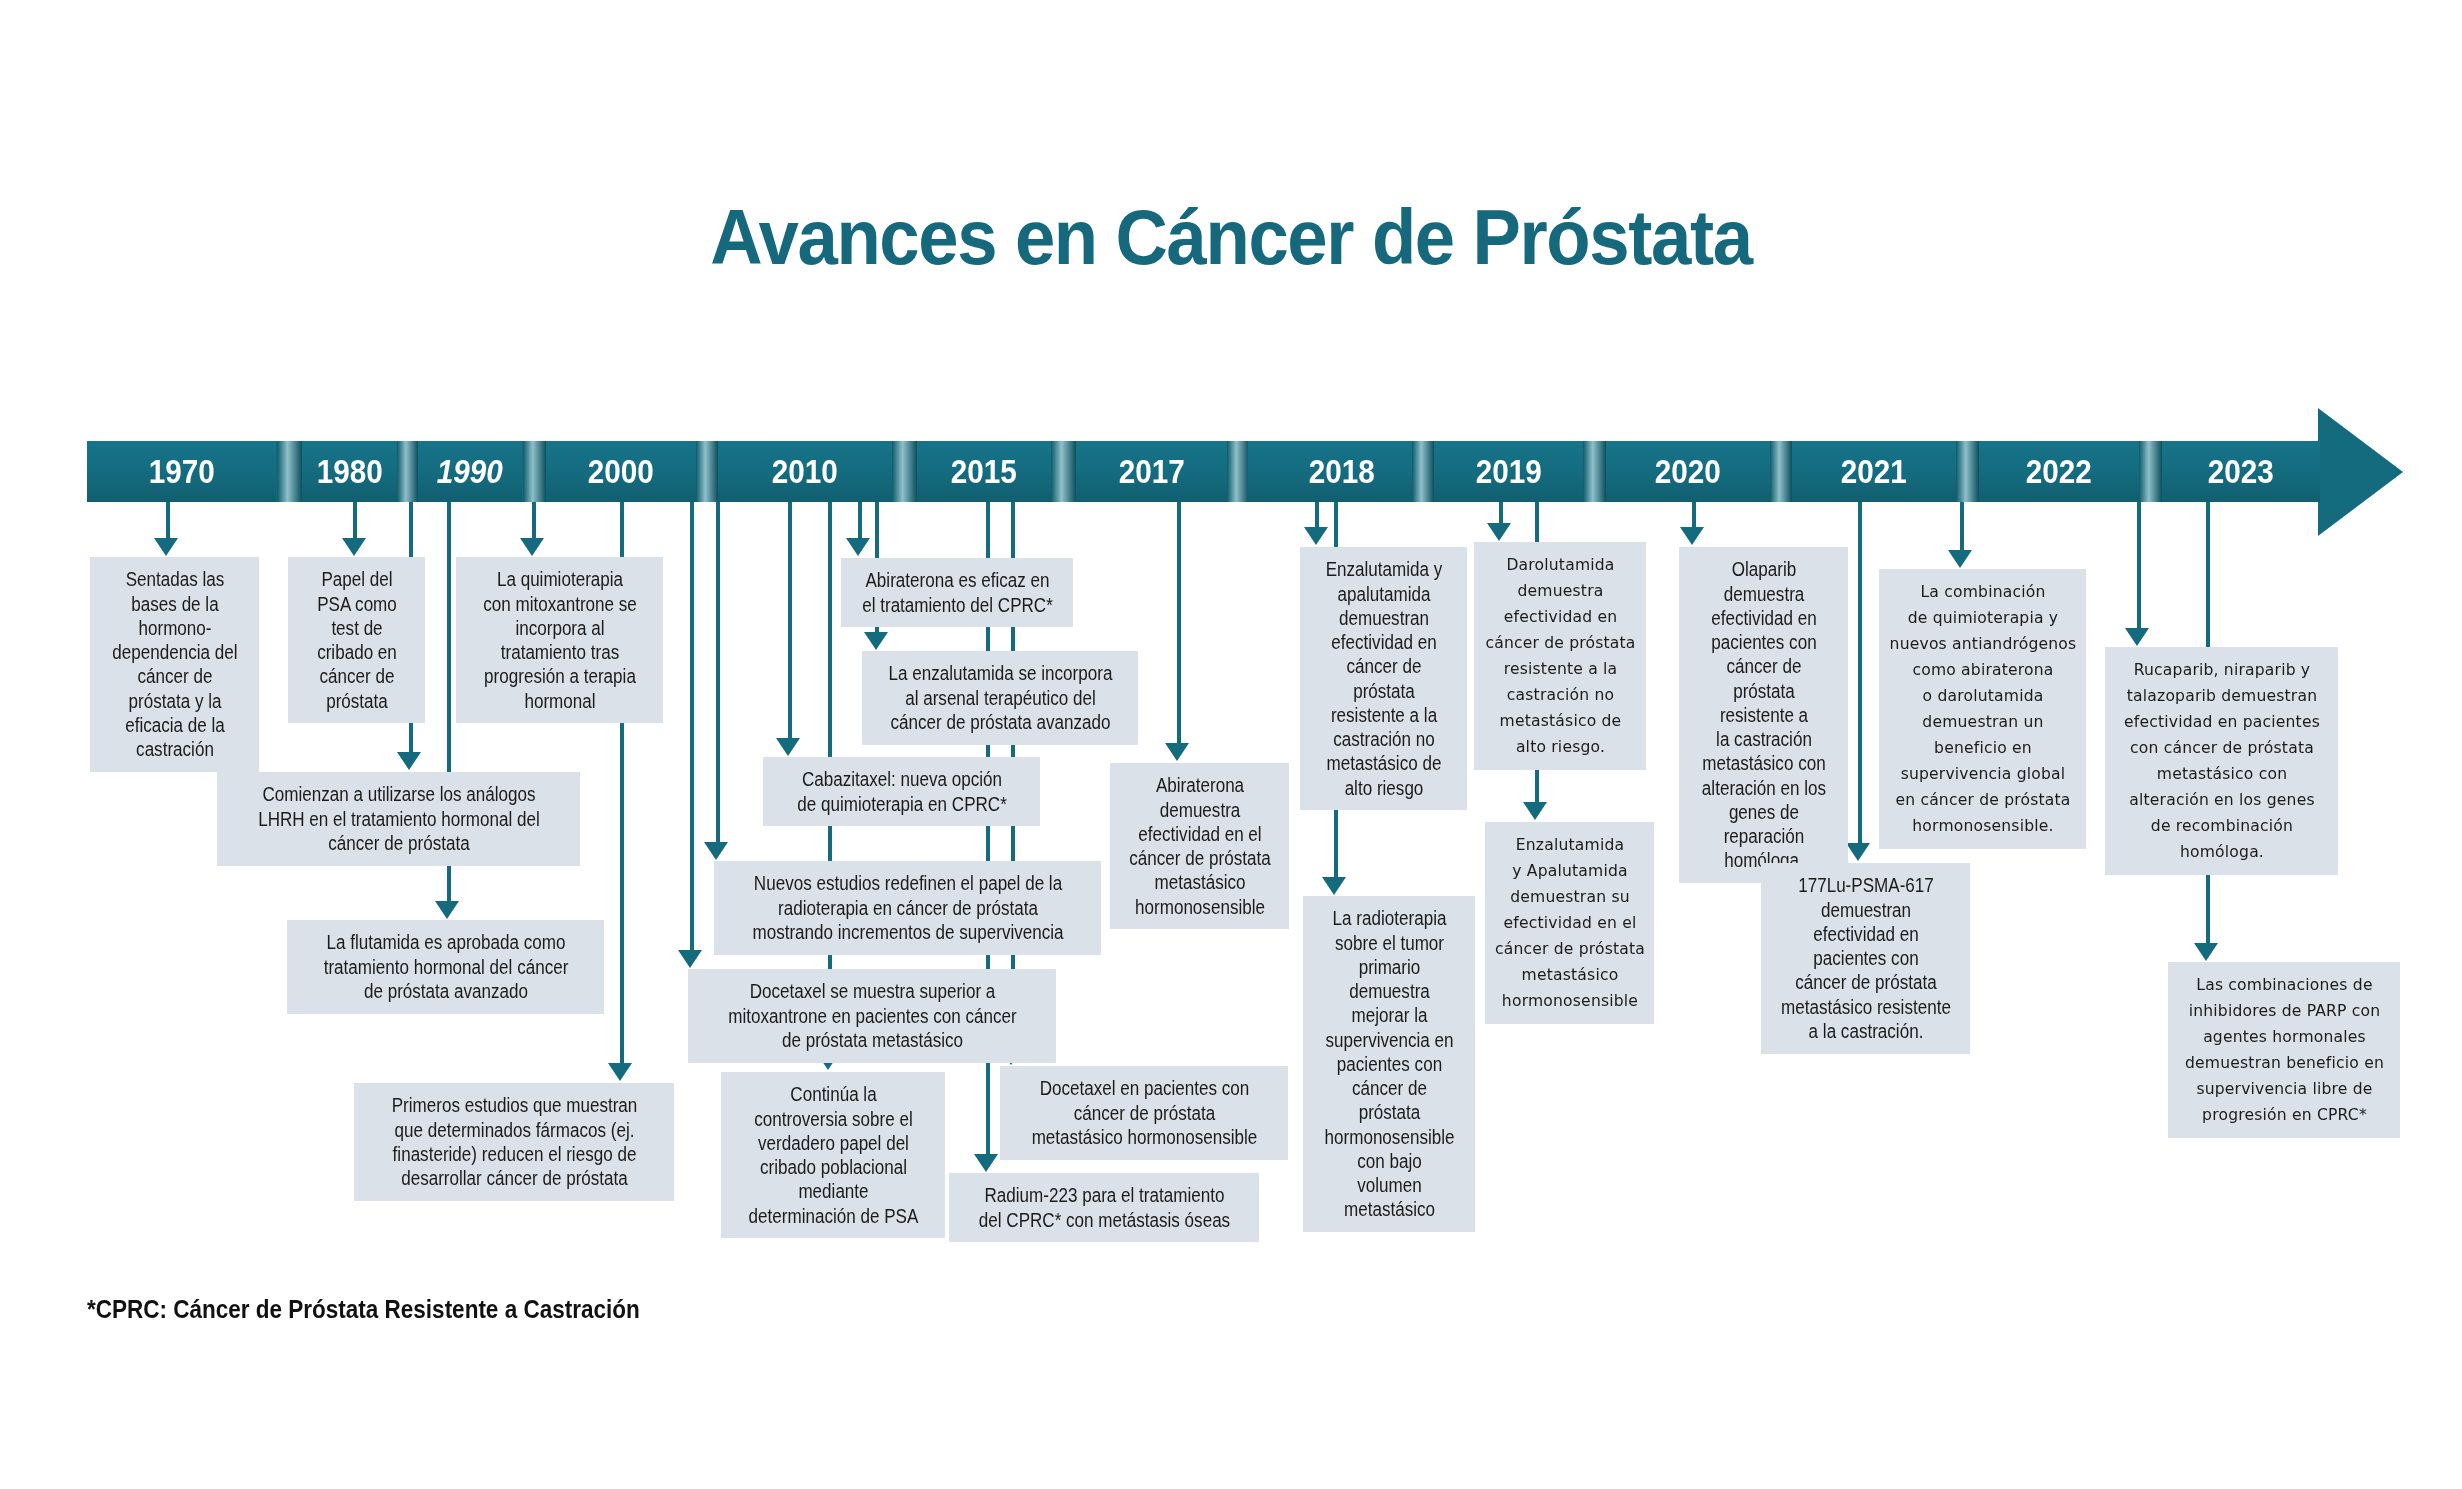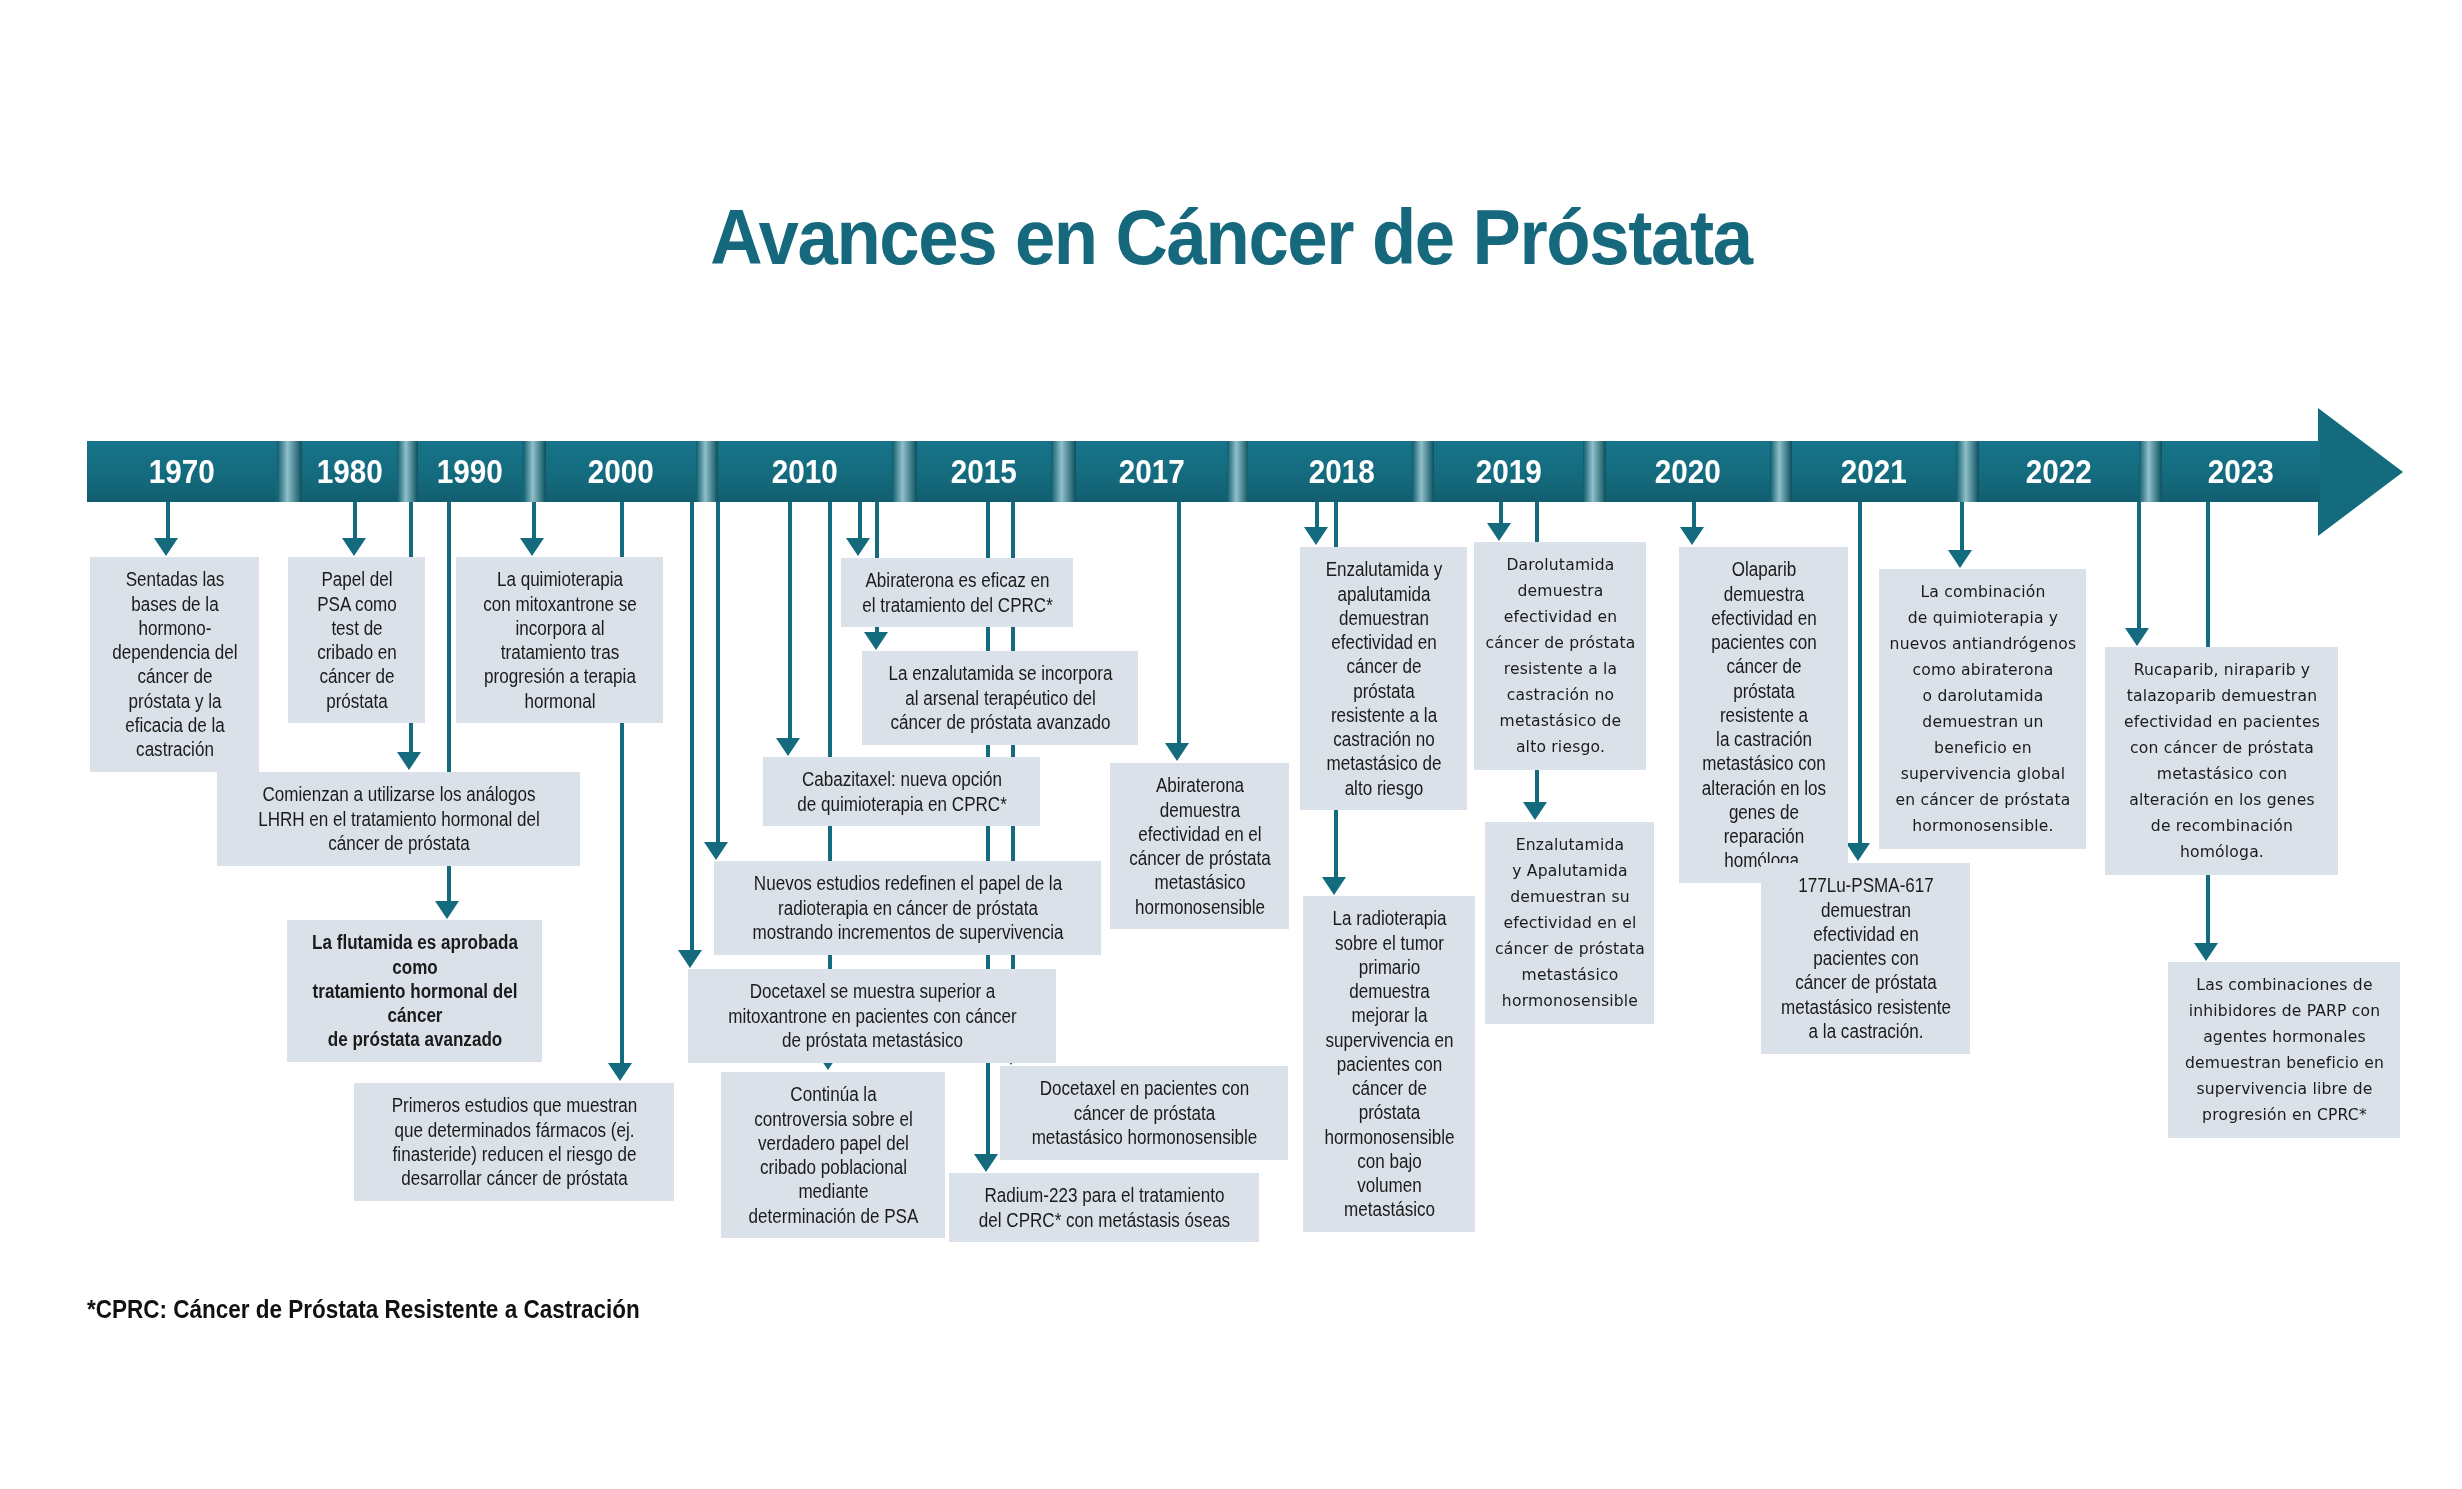--- a/index.html
+++ b/index.html
@@ -43,21 +43,21 @@
   <div id="bartip"></div>
   <div id="footnote">*CPRC: Cáncer de Próstata Resistente a Castración</div>
 <div class="seg" style="left: 87px; width: 189px;">
       <span>1970</span>
     </div>
     <div class="sep" style="left: 277px; width: 25px;"></div>
     <div class="seg" style="left: 302px; width: 95px;">
       <span>1980</span>
     </div>
     <div class="sep" style="left: 397px; width: 21px;"></div>
-    <div class="seg" style="left: 418px; width: 104px;">
+    <div class="seg" style="left: 418px; width: 104px; font-style: italic;">
       <span>1990</span>
     </div>
     <div class="sep" style="left: 523px; width: 23px;"></div>
     <div class="seg" style="left: 546px; width: 150px;">
       <span>2000</span>
     </div>
     <div class="sep" style="left: 696px; width: 22.4px;"></div>
     <div class="seg" style="left: 718px; width: 174px;">
       <span>2010</span>
     </div>
@@ -165,21 +165,21 @@
 incorpora al
 tratamiento tras
 progresión a terapia
 hormonal</div>
     </div>
     <div class="box" style="left: 217px; top: 772px; width: 363px;">
       <div class="txt">Comienzan a utilizarse los análogos
 LHRH en el tratamiento hormonal del
 cáncer de próstata</div>
     </div>
-    <div class="box" style="left: 287px; top: 920px; width: 255px; font-weight: bold;">
+    <div class="box" style="left: 287px; top: 920px; width: 317px;">
       <div class="txt">La flutamida es aprobada como
 tratamiento hormonal del cáncer
 de próstata avanzado</div>
     </div>
     <div class="box" style="left: 354px; top: 1083px; width: 320px;">
       <div class="txt">Primeros estudios que muestran
 que determinados fármacos (ej.
 finasteride) reducen el riesgo de
 desarrollar cáncer de próstata</div>
     </div>

